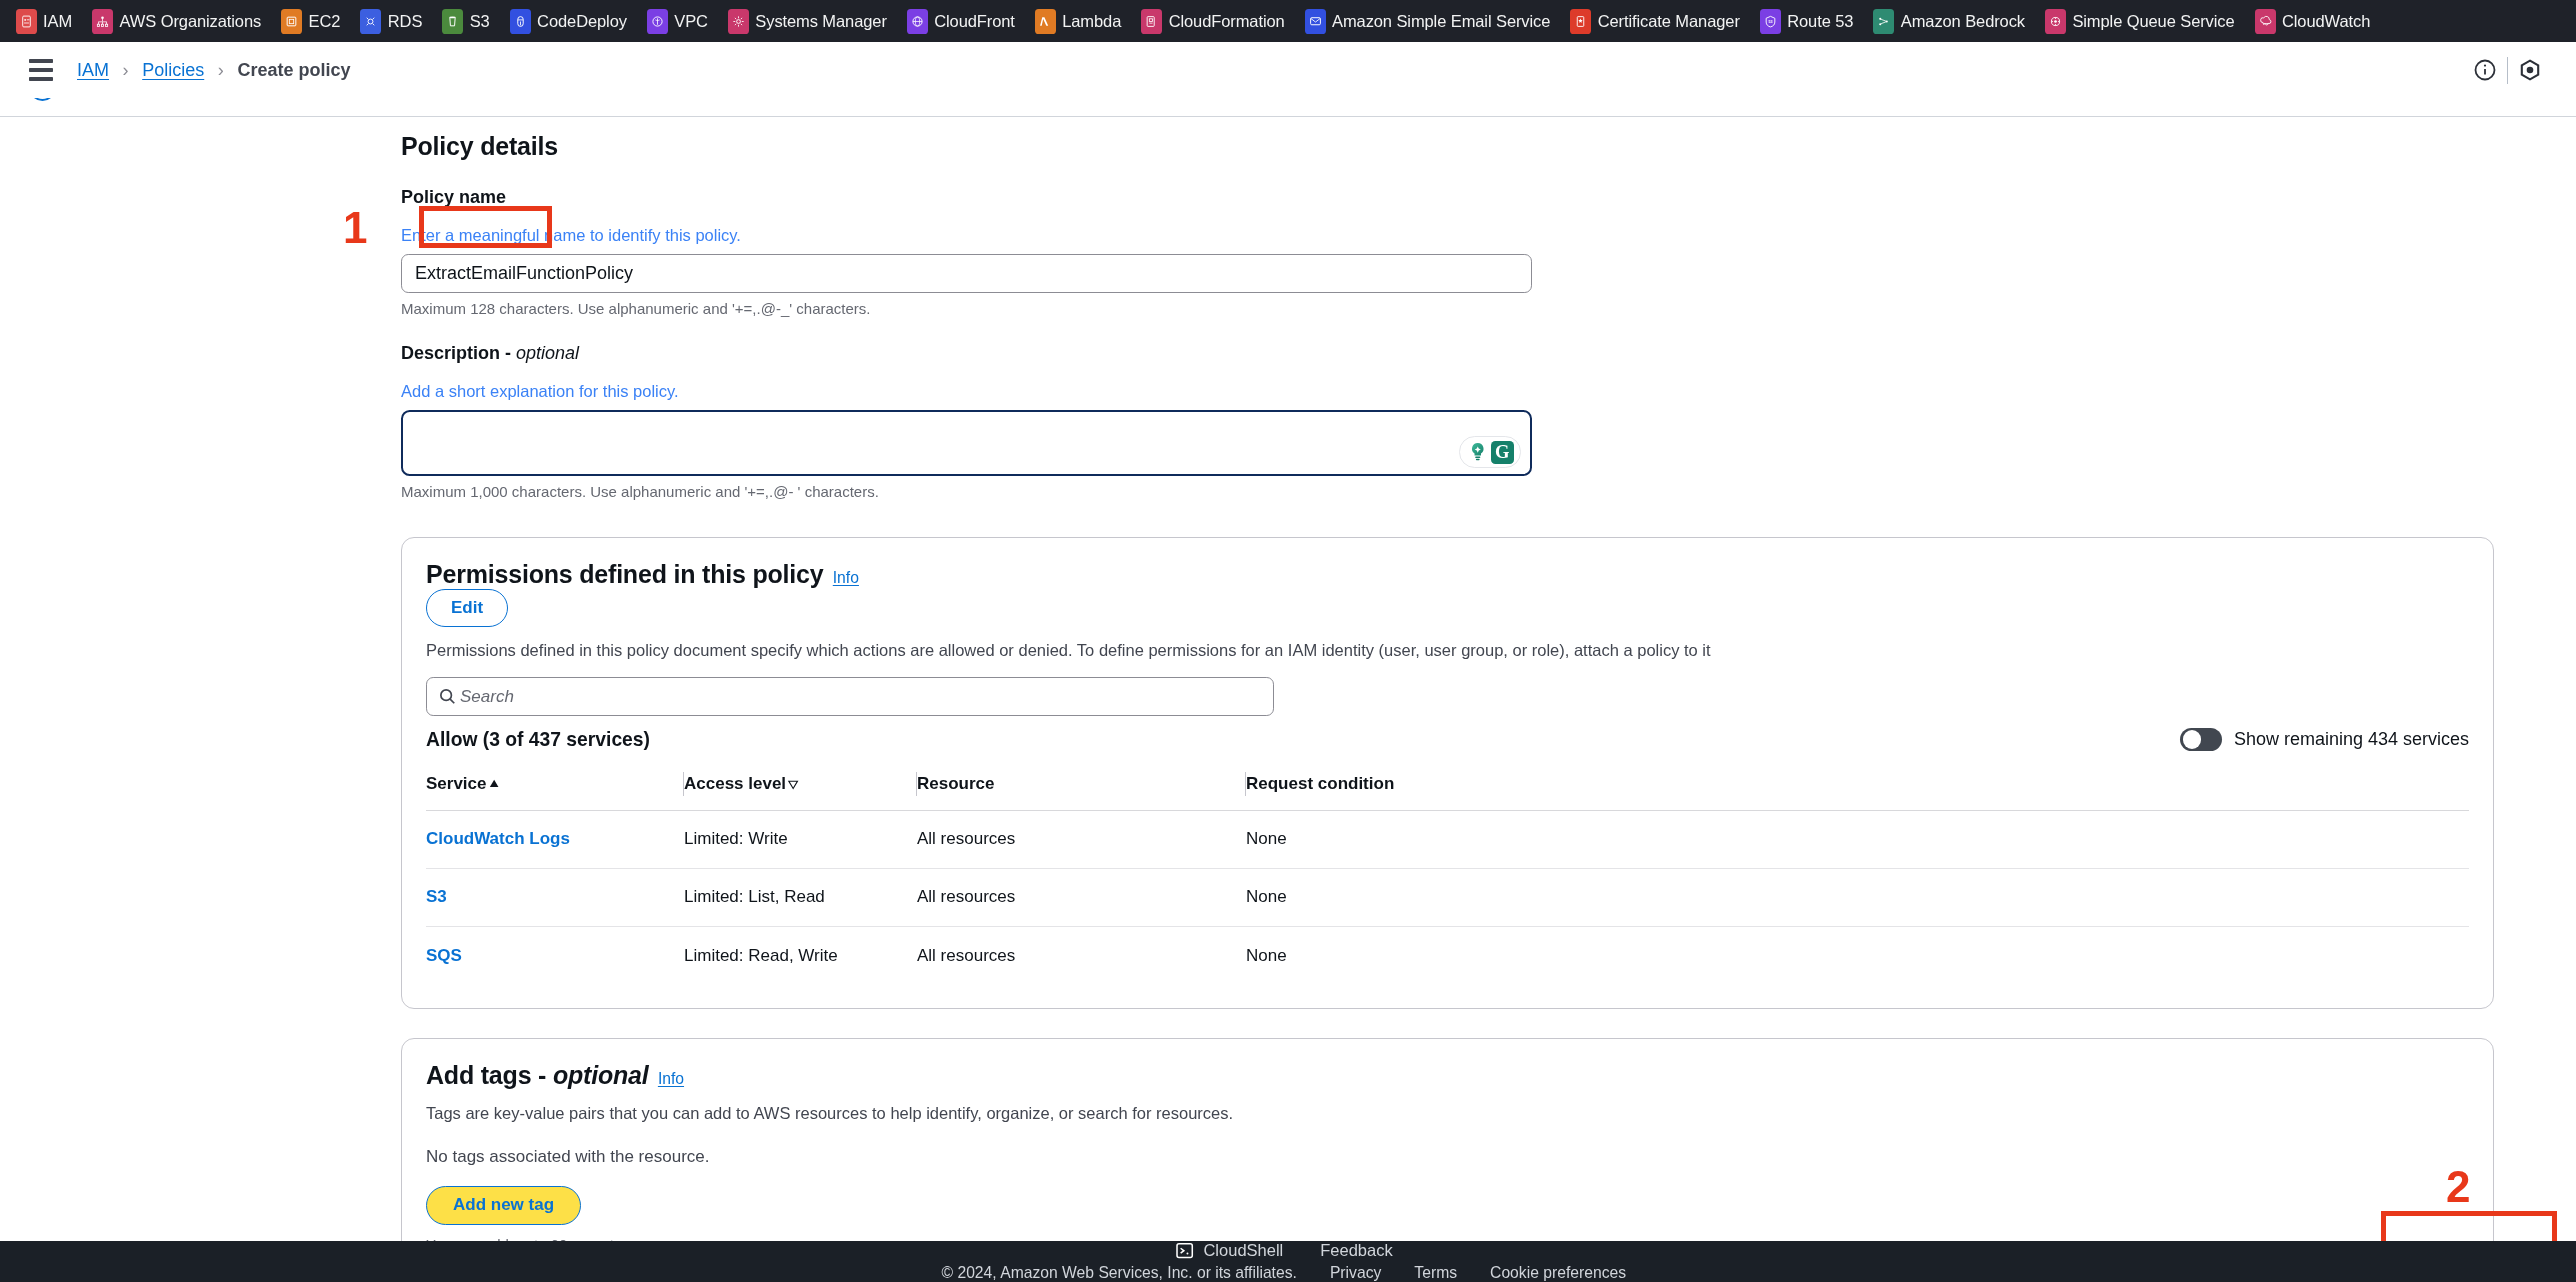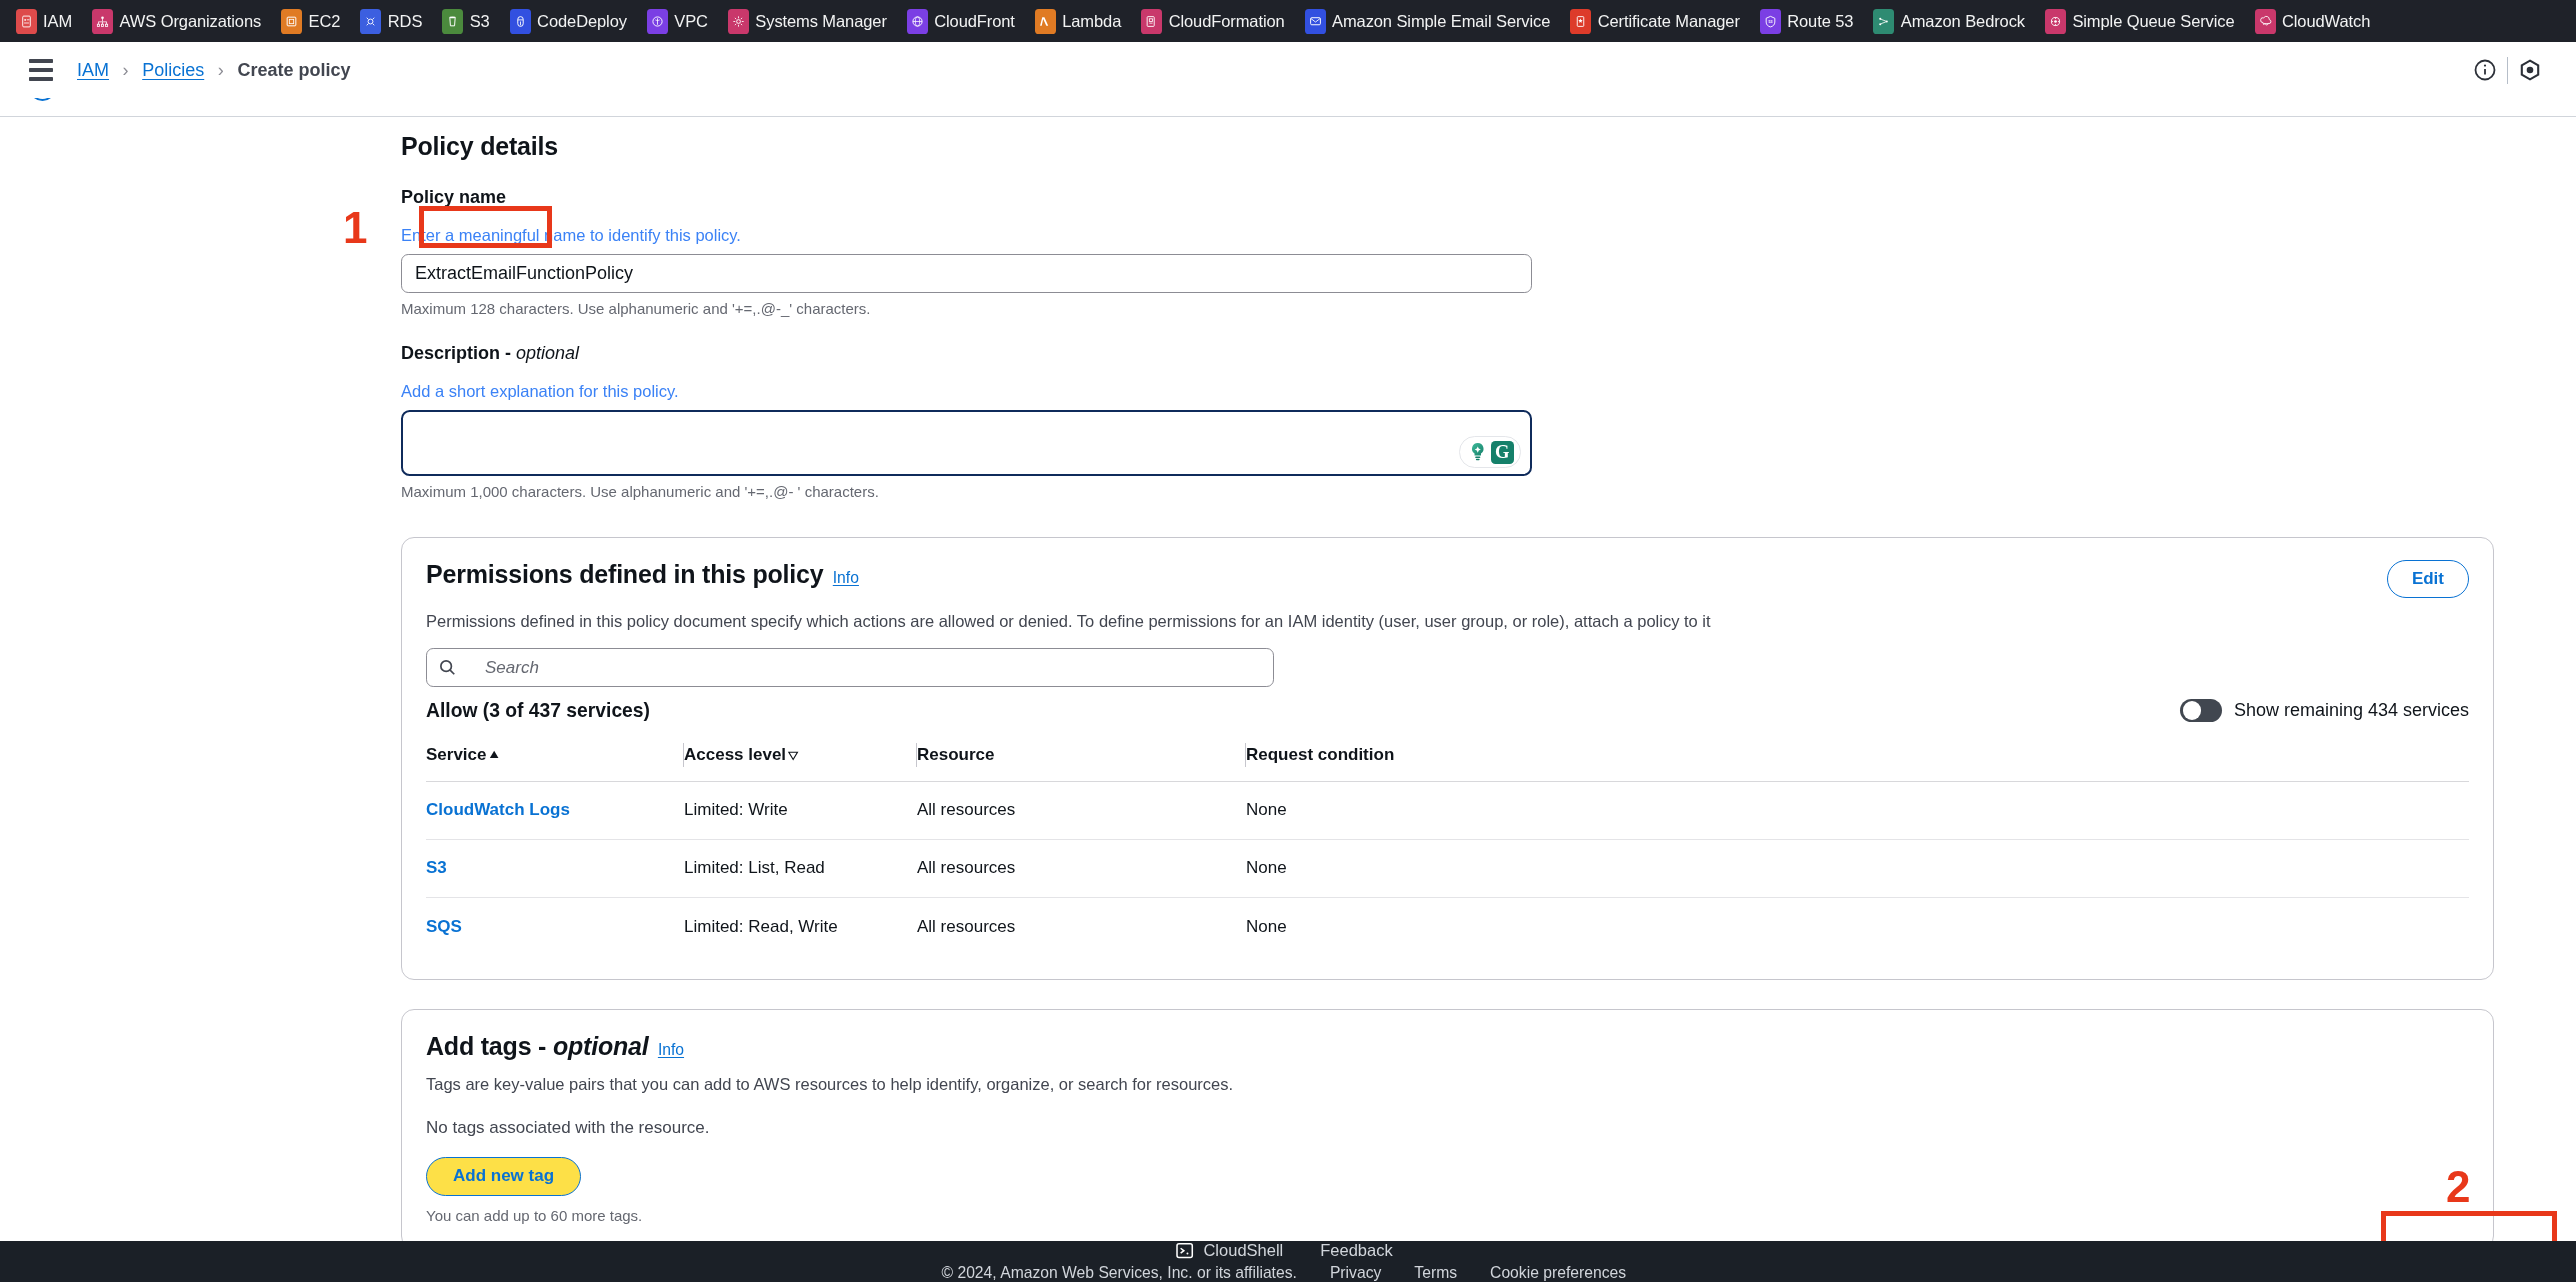--- a/index.html
+++ b/index.html
@@ -143,35 +143,35 @@
   .anno-box {
     position: absolute; border: 5px solid #e8381a; pointer-events: none;
   }
 
   
   .card {
     border: 0.7px solid #c6c6cd; border-radius: 13px; background: #fff;
     margin-top: 29px; padding: 21.5px 24px 24px 24px;
     position: relative;
   }
-  .card-head { display: flex; align-items: flex-start; justify-content: space-between; }
+  .card-head { display: flex; align-items: flex-start; justify-content: space-between; flex-direction: column; }
   .info-link { color: #0972d3; font-size: 15.7px; text-decoration: underline; text-underline-offset:2.1px; margin-left: 9.3px; cursor:pointer;}
   .card-desc { font-size: 16.5px; color: #424650; margin-top: 14.3px; }
 
   .btn-edit {
     border: 1.4px solid #0972d3; border-radius: 20px; background: #fff;
     color: #0972d3; font-size: 17px; font-weight: bold;
     padding: 7.9px 24px; cursor: pointer;
     font-family: "Liberation Sans", sans-serif;
   }
 
   .search-box {
     margin-top: 17px; width: 848px; height: 39px;
     border: 1.4px solid #8c8c94; border-radius: 7.2px;
-    display: flex; align-items: center; padding: 0 11.4px; gap: 28px;
+    display: flex; align-items: center; padding: 0 11.4px; gap: 3px;
   }
   .search-ph { color: #656871; font-size: 17px; font-style: italic; }
 
   .allow-row {
     margin-top: 12px; display: flex; align-items: center; justify-content: space-between;
   }
   .allow-title { font-size: 19.3px; font-weight: bold; color: #0f141a; }
   .toggle-wrap { display: flex; align-items: center; gap: 11.4px; }
   .toggle {
     width: 42px; height: 23px; border-radius: 11.4px; background: #414750;

